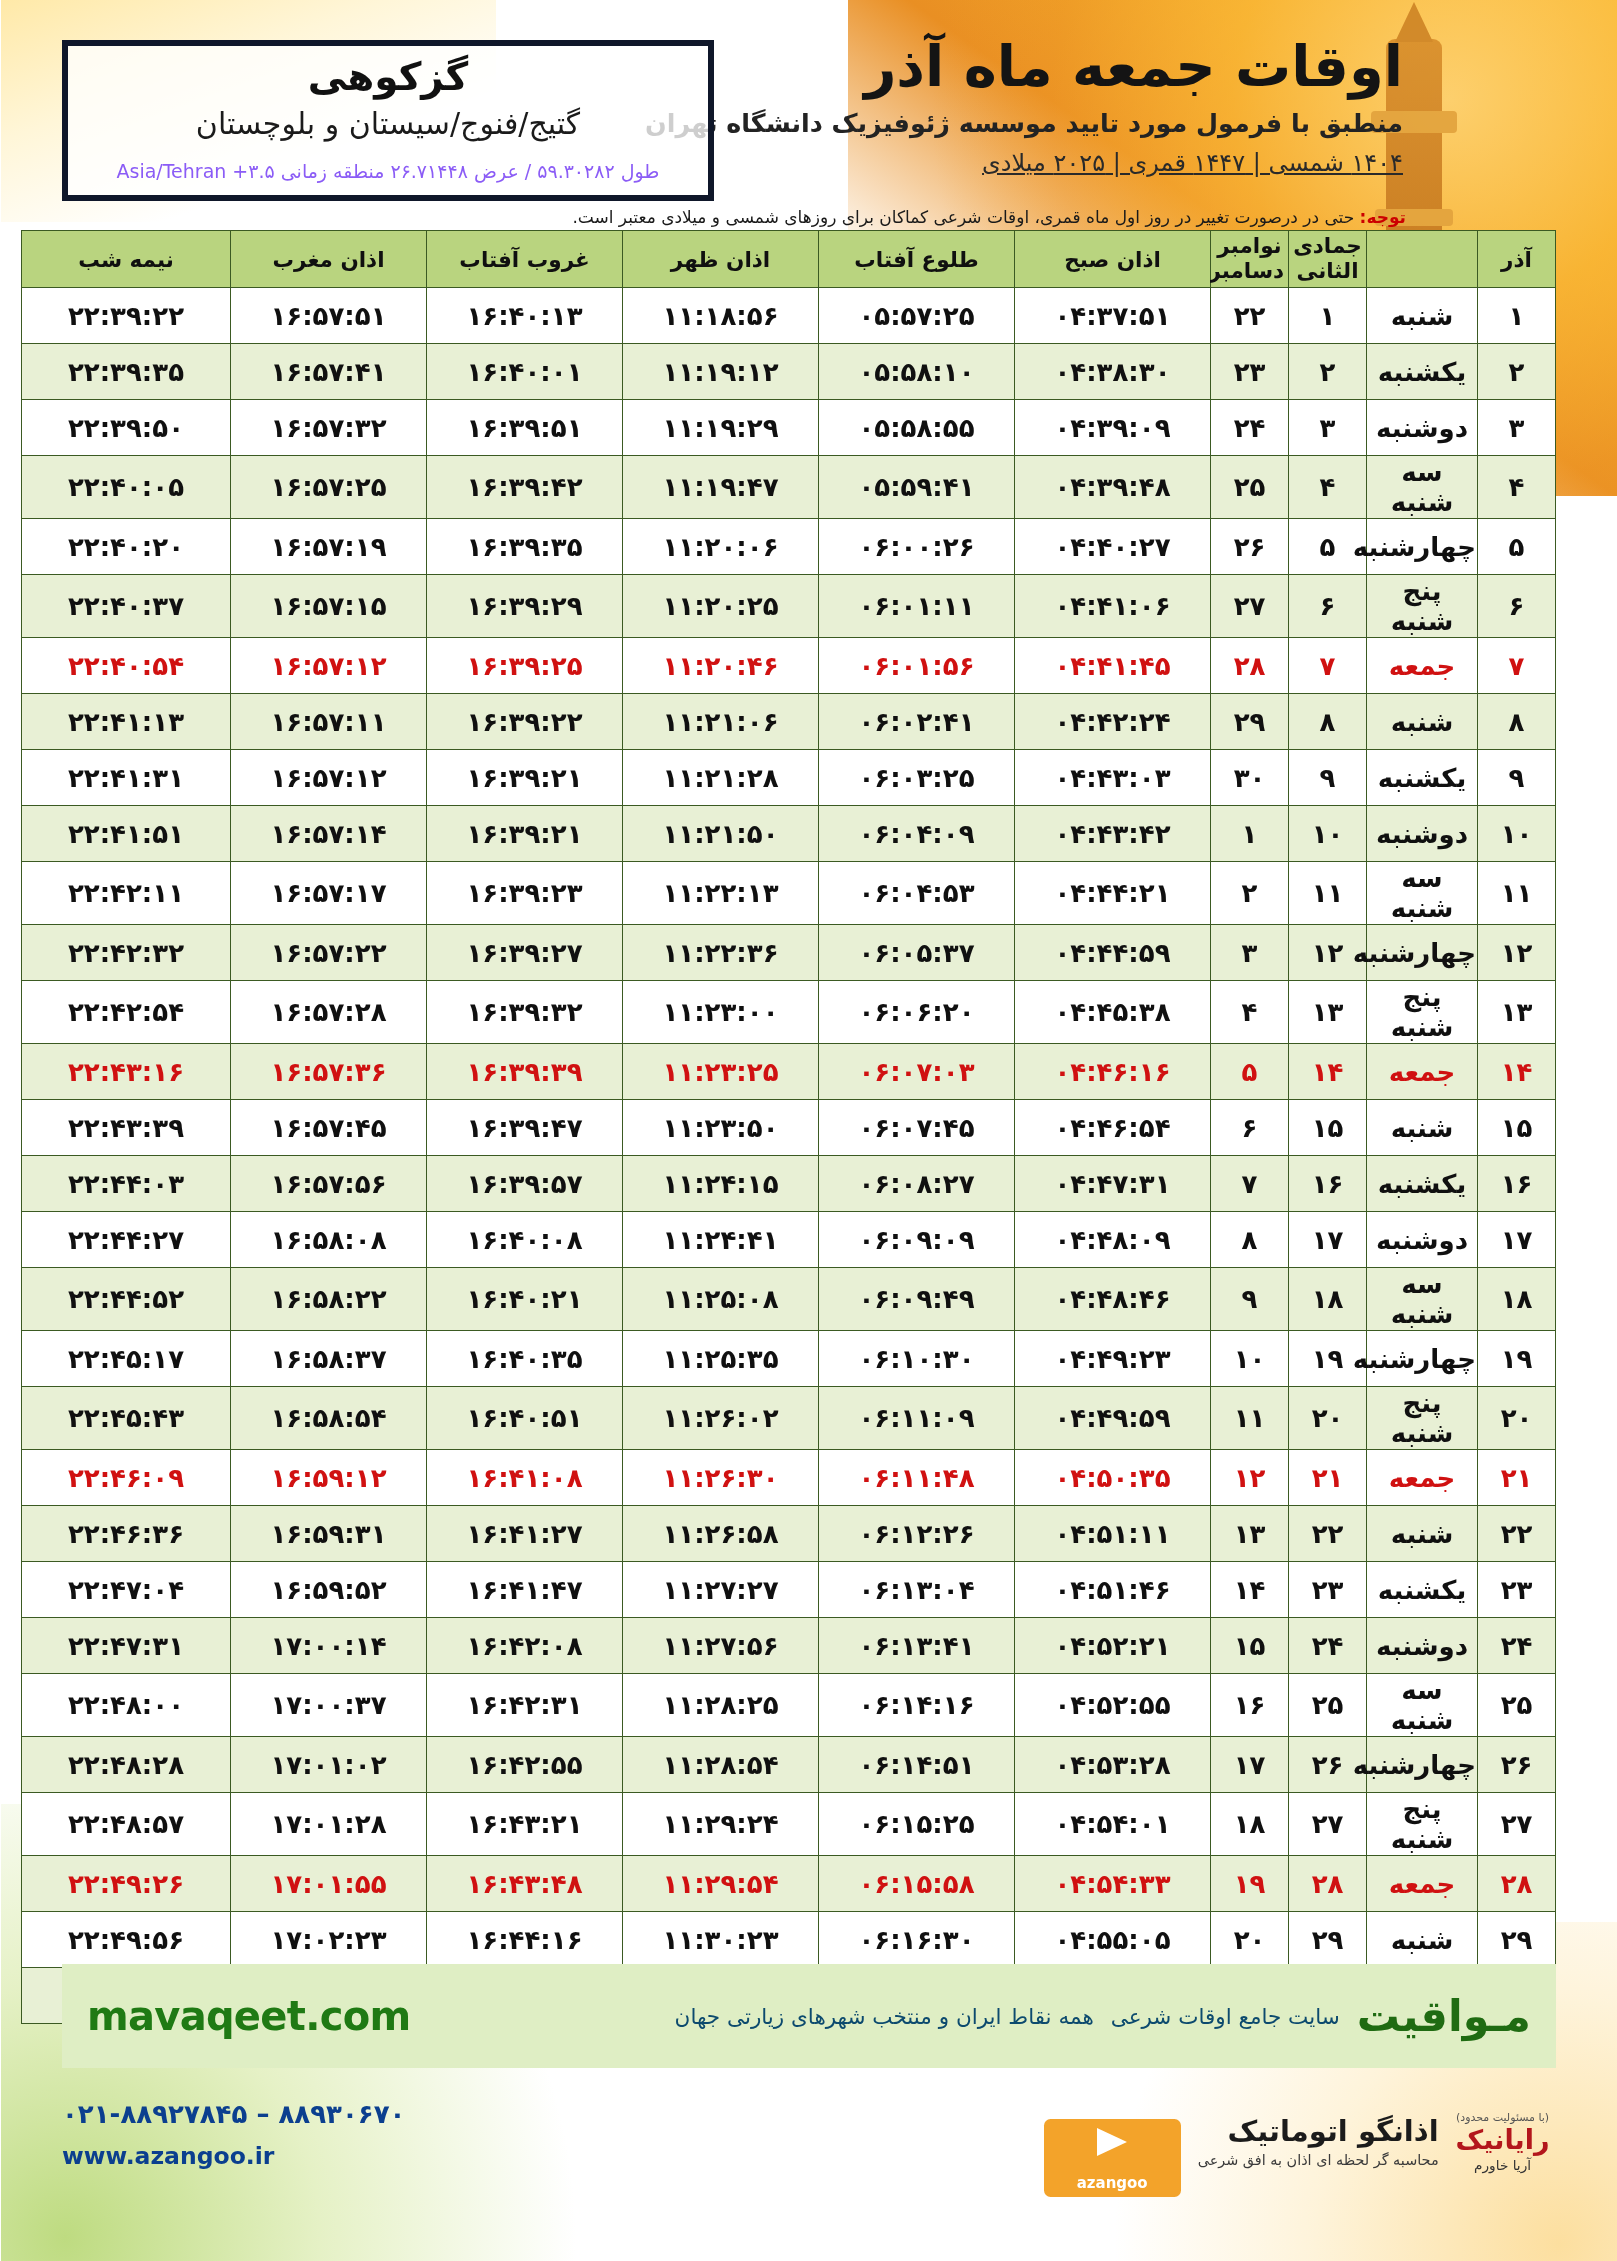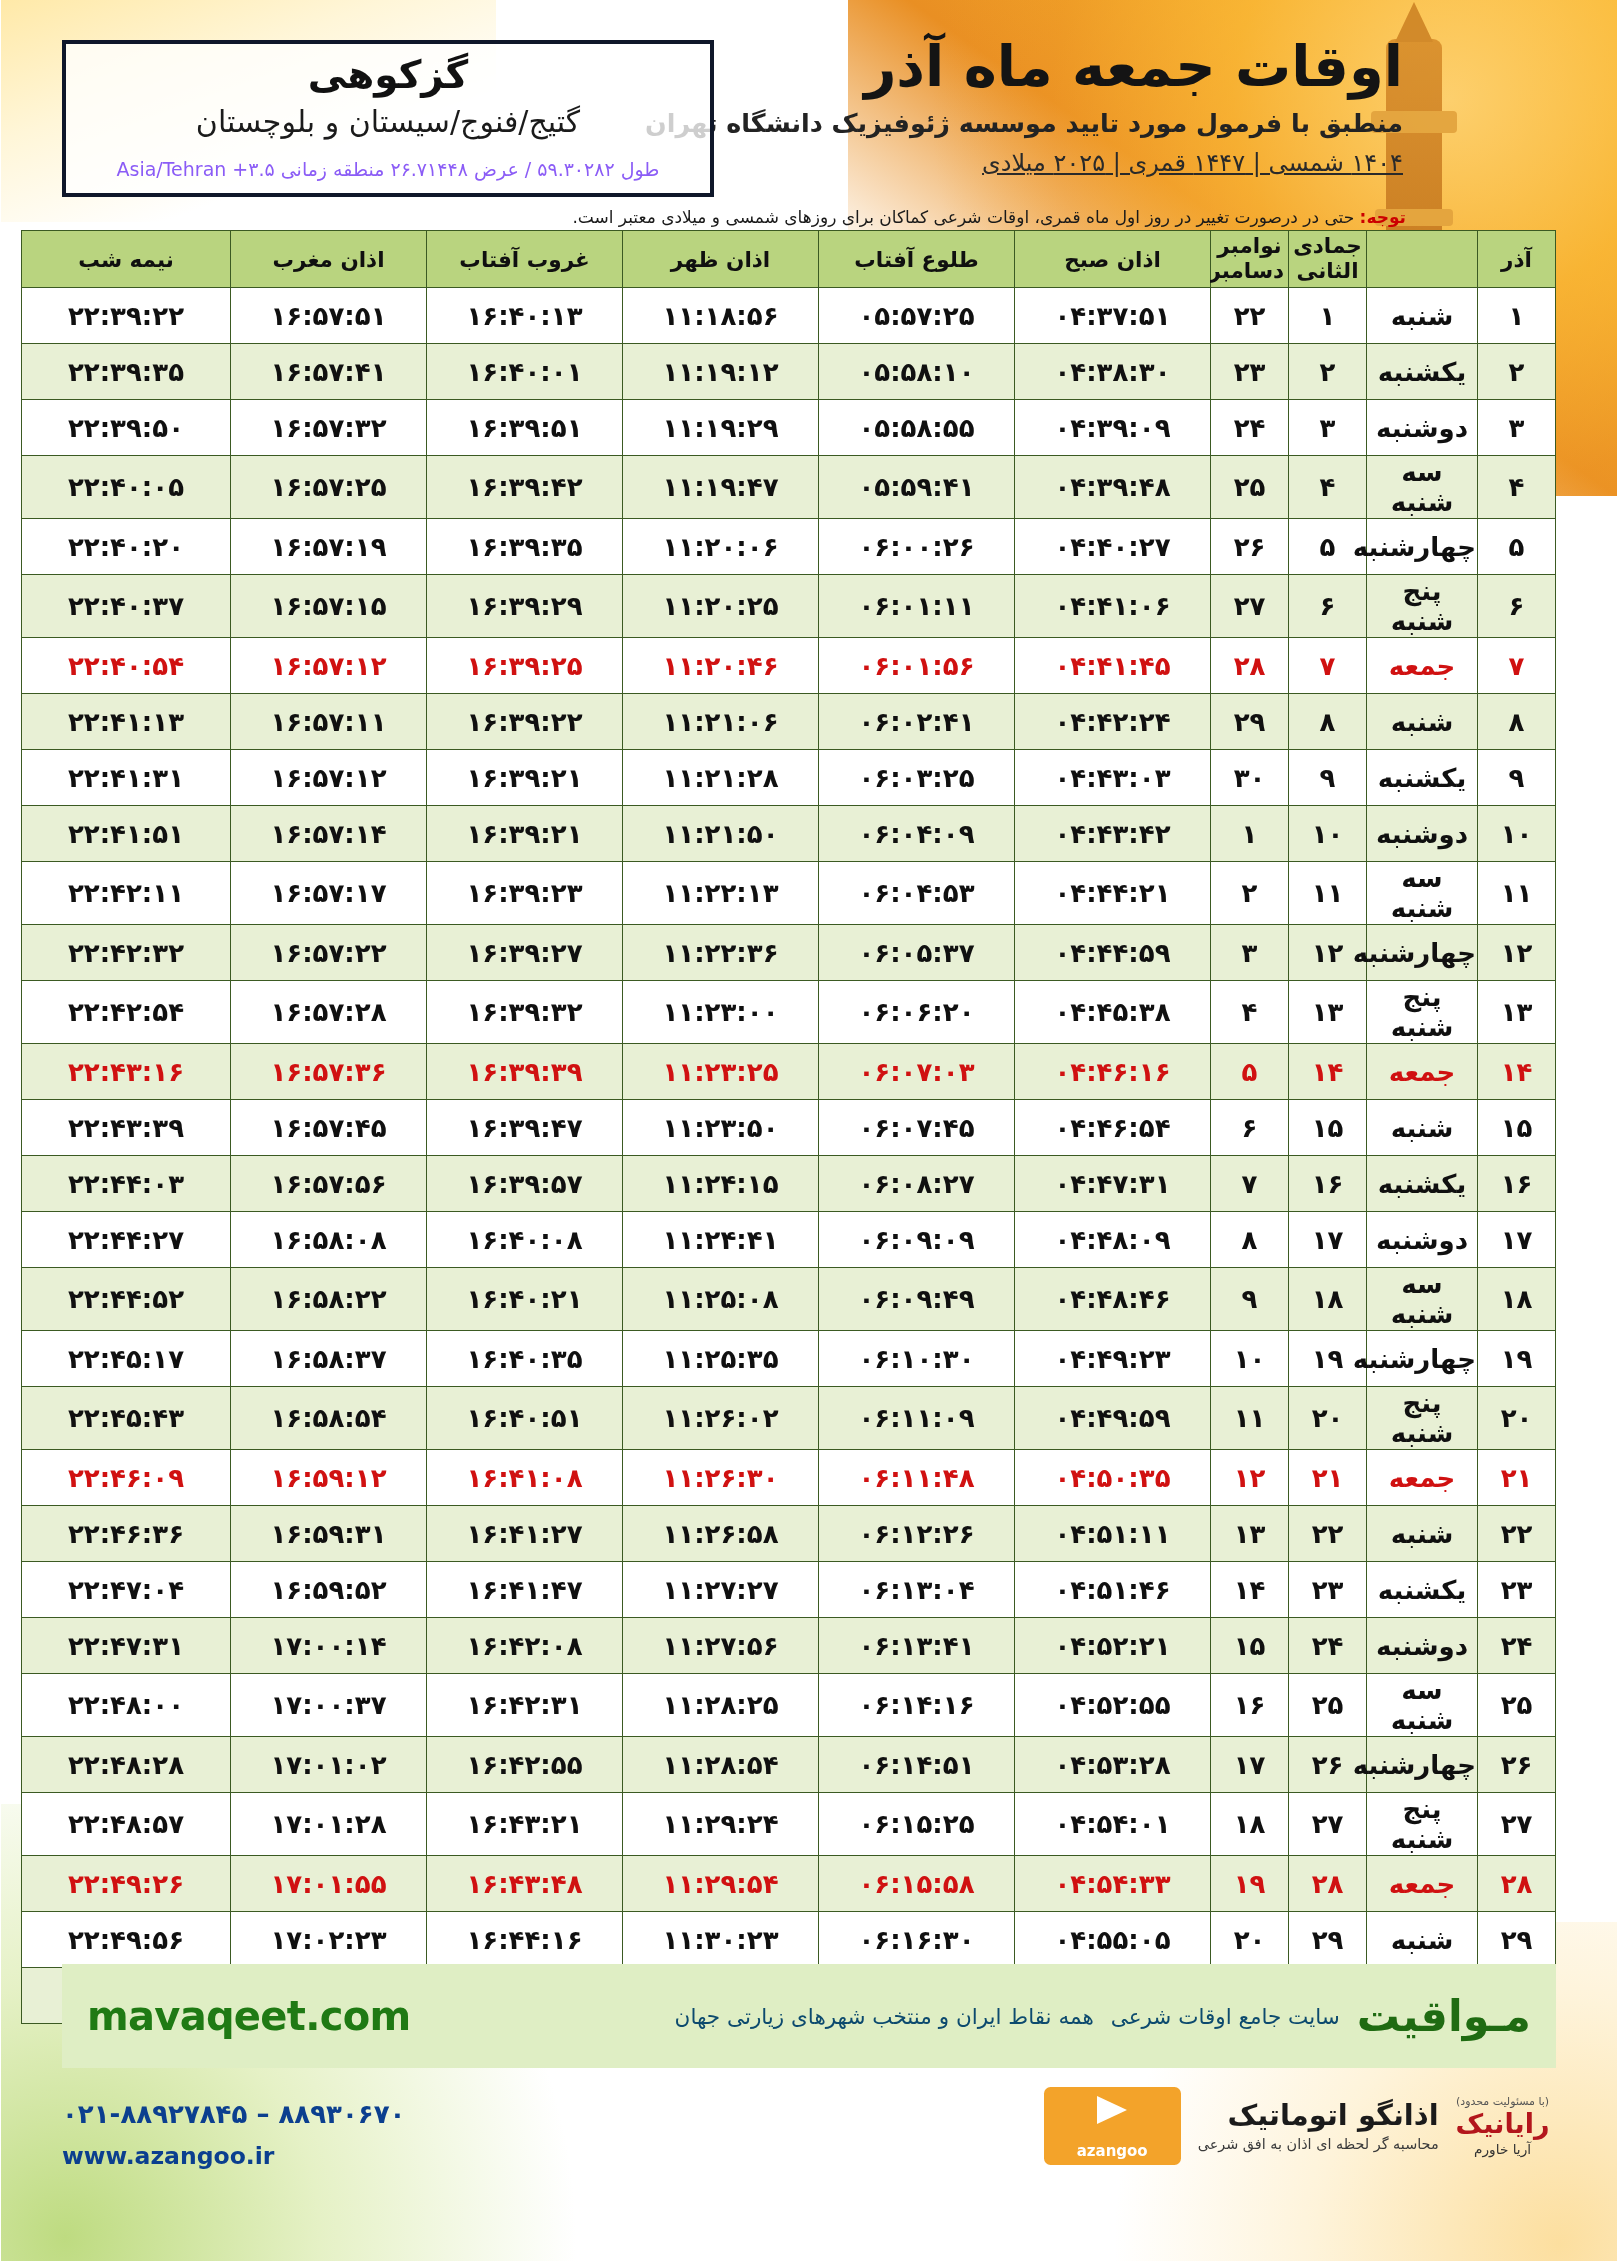--- a/index.html
+++ b/index.html
@@ -121,21 +121,21 @@
     font-size: 24px;
     margin-top: 10.4px;
     color: #2a2a2a;
     text-decoration: underline;
   }
 
   .city-box {
     position: absolute;
     top: 40px; left: 62px;
     width: 652px;
-    border: 4px solid #0f172a;
+    border: 6px solid #0f172a;
     background: rgba(255,255,255,0.78);
     text-align: center;
     padding: 10.4px 6.5px 13px 6.5px;
     box-sizing: border-box;
   }
   .city-name {
     font-size: 39px;
     font-weight: bold;
     color: #111;
     line-height: 1.1;
@@ -277,20 +277,21 @@
     align-items: center;
     gap: 17px;
   }
   .logo-azangoo {
     width: 137px; height: 78px;
     background: #f3a32a;
     border-radius: 6.5px;
     position: relative;
     text-align: center;
     color: #fff;
+    margin-top: 32px;
   }
   .logo-azangoo .speaker {
     position: absolute;
     top: 9px; left: 50%;
     transform: translateX(-50%);
     width: 0; height: 0;
     border-top: 14.4px solid transparent;
     border-bottom: 14.4px solid transparent;
     border-left: 30px solid #ffffff;
   }

